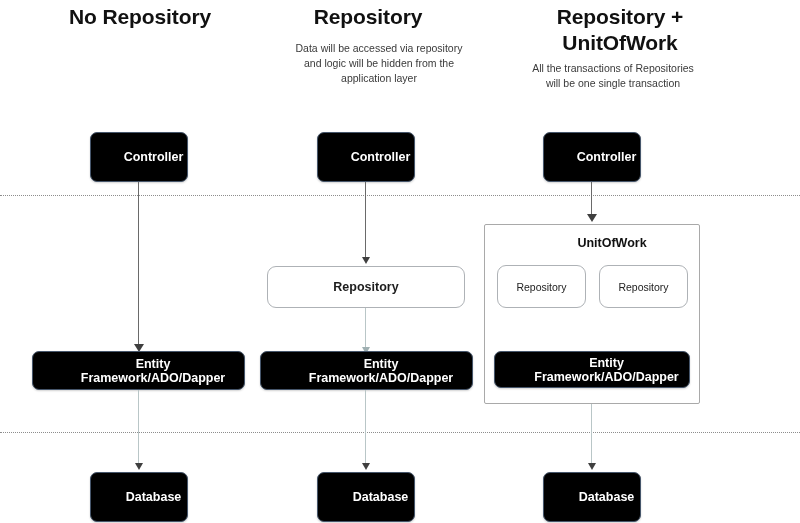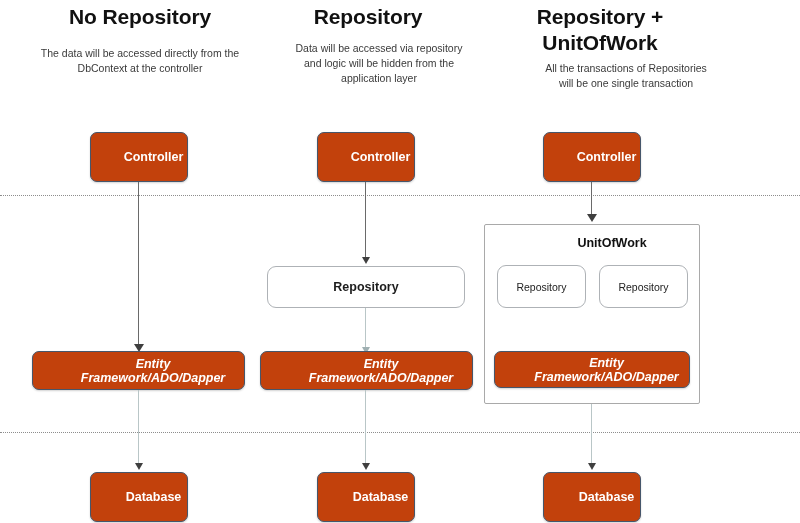--- a/index.html
+++ b/index.html
@@ -50,32 +50,31 @@
   
   .node {
     position: absolute;
     box-sizing: border-box;
     display: flex;
     align-items: center;
     justify-content: center;
     text-align: center;
   }
   .node-dark {
-    background: #c2410c;
+    background: #000000;
     border: 1px solid #46566b;
     border-radius: 7px;
     color: #ffffff;
     font-size: 12.5px;
     font-weight: bold;
     box-shadow: 0 1px 2px rgba(0,0,0,0.18);
     padding-left: 29px;
   }
   .node-dark.wide {
     font-size: 12.5px;
-    font-style: italic;
   }
   .node-light {
     background: #ffffff;
     border: 1px solid #aeb2b6;
     border-radius: 9px;
     color: #1c1c1c;
     font-size: 12.5px;
     font-weight: bold;
   }
   .node-small {
@@ -122,27 +121,26 @@
     border-right-width: 4px;
     border-top-width: 7px;
   }
 </style>
 </head>
 <body>
 
 <div id="diagram">
 
   <div class="col-title" style="left:20px; top:4px; width:240px;">No Repository</div>
-  <div class="col-sub" style="left:36px; top:46px; width:208px;">The data will be accessed directly from the DbContext at the controller</div>
 
   <div class="col-title" style="left:268px; top:4px; width:200px;">Repository</div>
   <div class="col-sub" style="left:280px; top:41px; width:178px;margin-left:10px;">Data will be accessed via repository and logic will be hidden from the application layer</div>
 
-  <div class="col-title" style="left:500px; top:4px; width:200px;">Repository + UnitOfWork</div>
-  <div class="col-sub" style="left:541px; top:61px; width:170px;">All the transactions of Repositories will be one single transaction</div>
+  <div class="col-title" style="left:520px; top:4px; width:200px;">Repository + UnitOfWork</div>
+  <div class="col-sub" style="left:528px; top:61px; width:170px;">All the transactions of Repositories will be one single transaction</div>
 
   <div class="divider" style="top:195px;"></div>
   <div class="divider" style="top:432px;"></div>
 
   <div class="node node-dark" style="left:90px; top:132px; width:98px; height:50px;">Controller</div>
 
   <div class="conn conn-dark" style="left:138px; top:182px; height:166px;"></div>
   <div class="arrow arrow-dark" style="left:134px; top:344px;"></div>
 
   <div class="node node-dark wide" style="left:32px; top:351px; width:213px; height:39px;">Entity Framework/ADO/Dapper</div>

